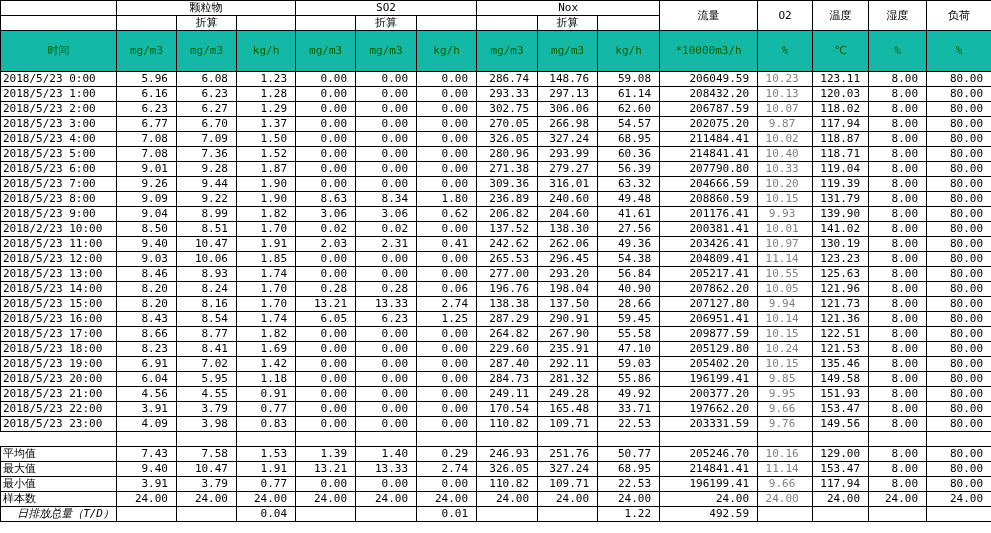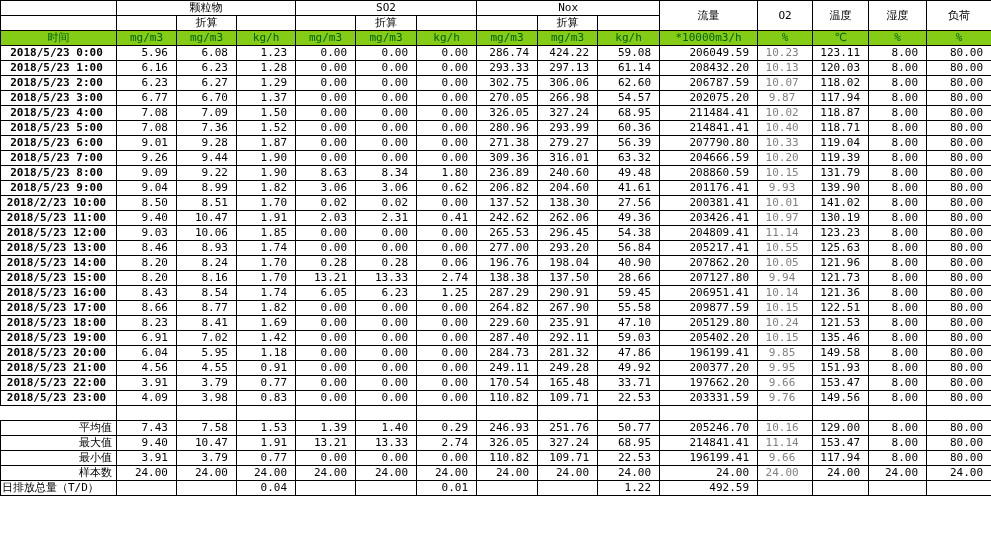--- a/index.html
+++ b/index.html
@@ -16,30 +16,30 @@
     border: 1px solid #000000;
     height: 14px;
     line-height: 14px;
     padding: 0 2px;
     white-space: nowrap;
     overflow: hidden;
     background: #ffffff;
   }
   thead td { text-align: center; }
   td.unit {
-    background: #84cc16;
+    background: #14b8a6;
     color: #006100;
     text-align: center;
-    padding: 0;
+    padding: 13px;
   }
   td.num { text-align: right; padding-right: 8px; }
   td.o2 { color: #808080; text-align: center; }
-  td.time { text-align: center; padding-right: 6px; font-weight: bold; }
-  td.sumlabel { text-align: right; padding-right: 4px; }
-  td.totlabel { text-align: left; padding-left: 1px; overflow: visible; }
+  td.time { text-align: left; padding-right: 6px; }
+  td.sumlabel { padding-right: 4px; }
+  td.totlabel { text-align: right; padding-left: 1px; overflow: visible; font-style: italic; }
   tr.blank td:first-child { border-left: none; }
 </style>
 </head>
 <body>
 
 <table>
   <colgroup>
     <col style="width:116px">
       <col style="width:60px">
       <col style="width:60px">
@@ -101,21 +101,21 @@
   <tbody>
       <tr>
         <td class="time">2018/5/23 0:00</td>
         <td class="num">5.96</td>
         <td class="num">6.08</td>
         <td class="num">1.23</td>
         <td class="num">0.00</td>
         <td class="num">0.00</td>
         <td class="num">0.00</td>
         <td class="num">286.74</td>
-        <td class="num">424.22</td>
+        <td class="num">148.76</td>
         <td class="num">59.08</td>
         <td class="num">206049.59</td>
         <td class="num o2">10.23</td>
         <td class="num">123.11</td>
         <td class="num">8.00</td>
         <td class="num">80.00</td>
       </tr>
       <tr>
         <td class="time">2018/5/23 1:00</td>
         <td class="num">6.16</td>
@@ -442,21 +442,21 @@
       <tr>
         <td class="time">2018/5/23 20:00</td>
         <td class="num">6.04</td>
         <td class="num">5.95</td>
         <td class="num">1.18</td>
         <td class="num">0.00</td>
         <td class="num">0.00</td>
         <td class="num">0.00</td>
         <td class="num">284.73</td>
         <td class="num">281.32</td>
-        <td class="num">47.86</td>
+        <td class="num">55.86</td>
         <td class="num">196199.41</td>
         <td class="num o2">9.85</td>
         <td class="num">149.58</td>
         <td class="num">8.00</td>
         <td class="num">80.00</td>
       </tr>
       <tr>
         <td class="time">2018/5/23 21:00</td>
         <td class="num">4.56</td>
         <td class="num">4.55</td>

